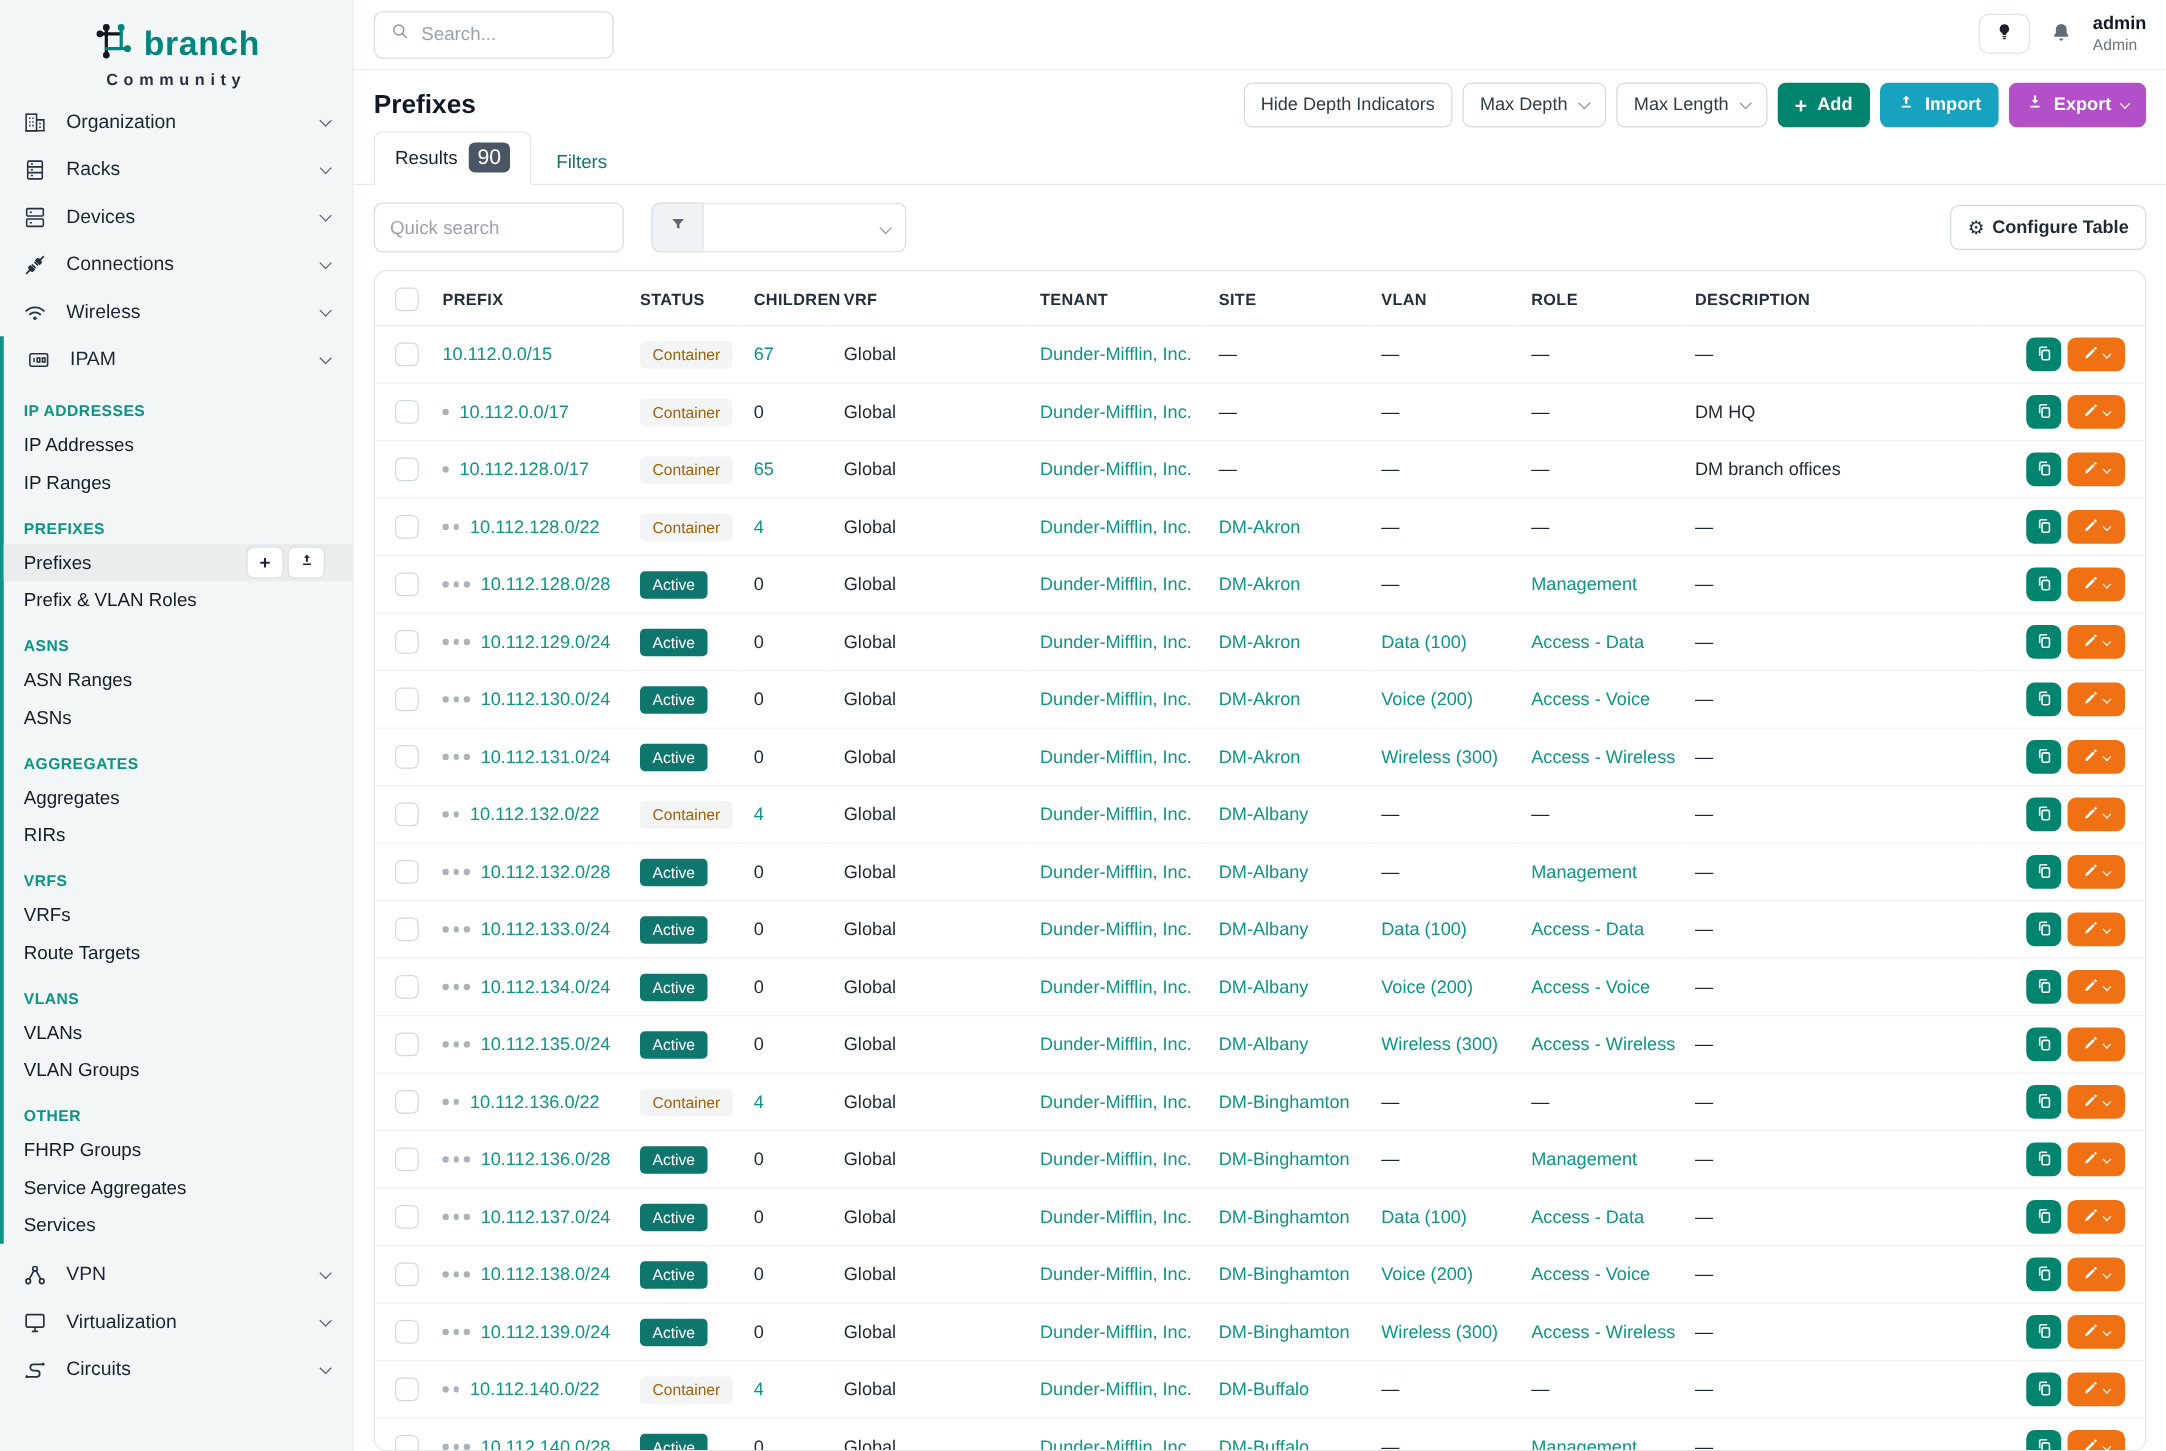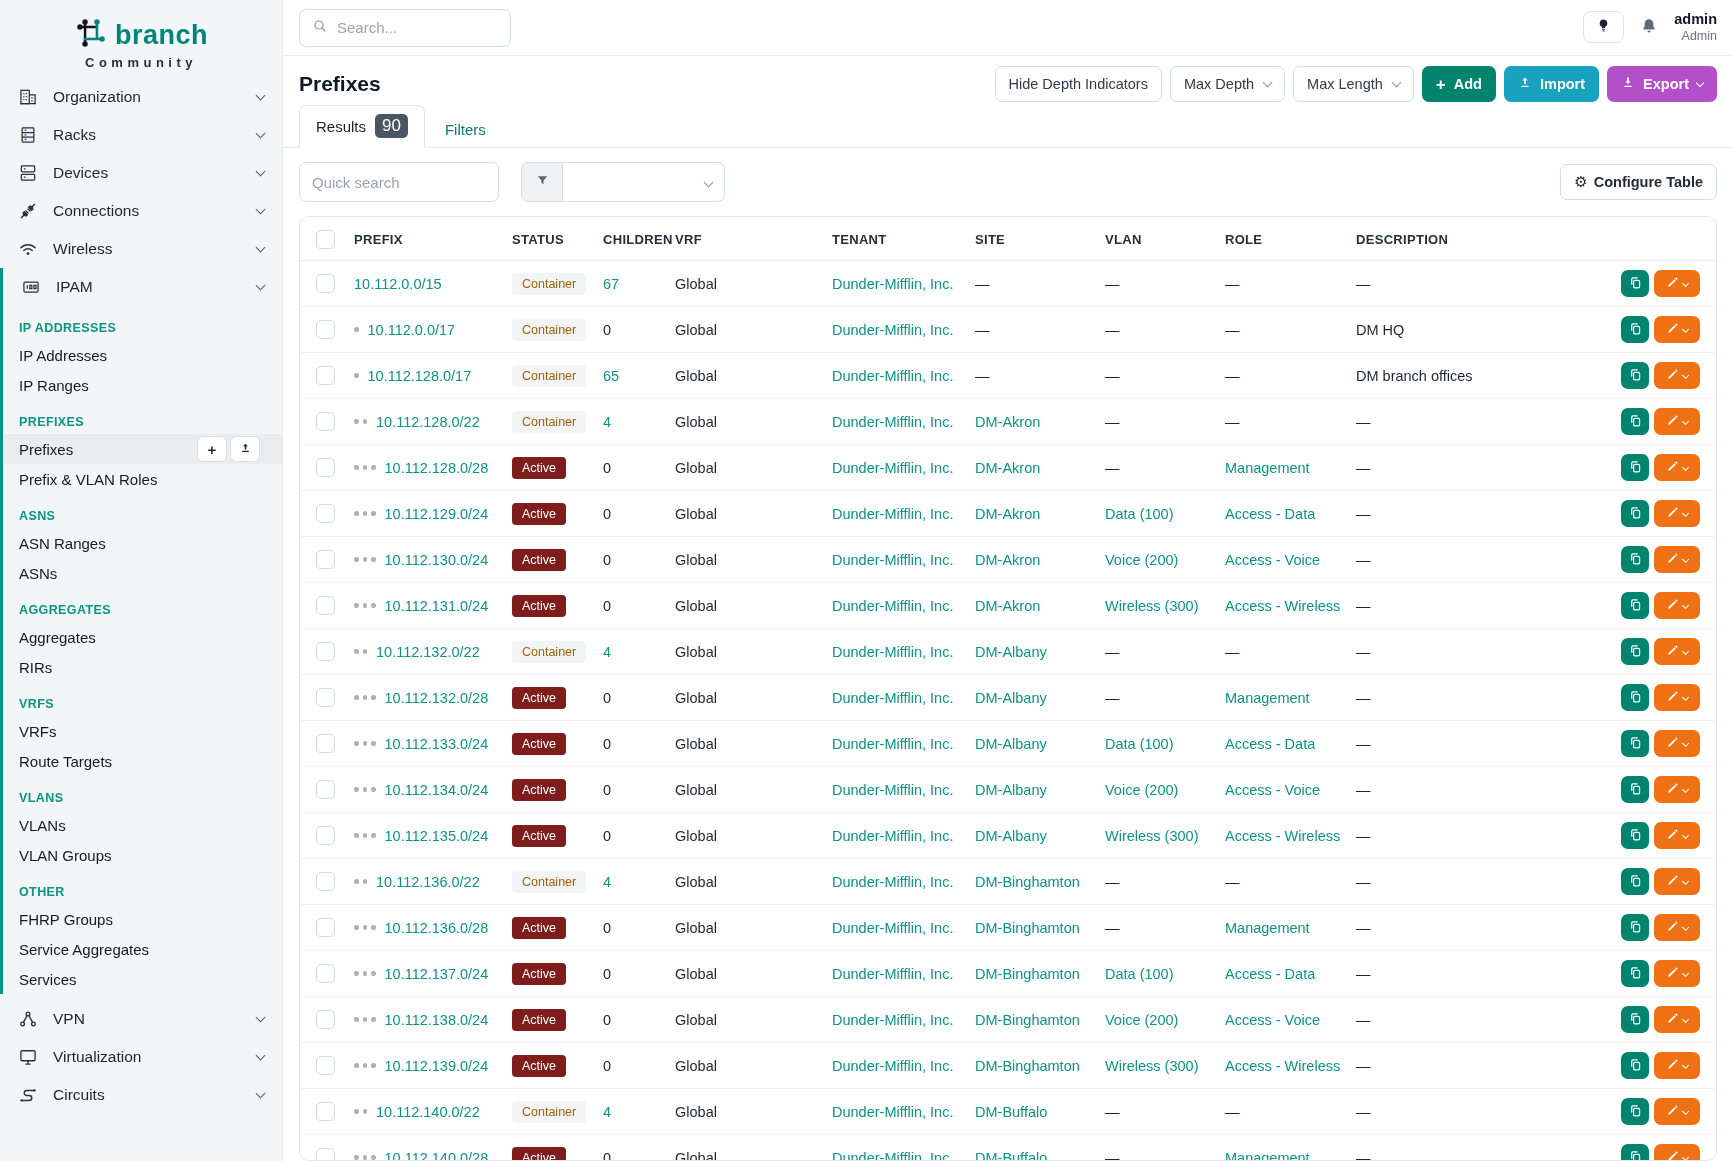--- a/index.html
+++ b/index.html
@@ -44,30 +44,30 @@
   .mini-btn {
     width:30px; height:26px; background:#fff; border:1px solid #d8dee2; border-radius:6px;
     display:flex; align-items:center; justify-content:center; cursor:pointer;
     font-weight:bold; font-size:15px; color:#1d2733;
   }
   .sidebar-bottom { margin-top:6px; }
   
   .main { flex:1; display:flex; flex-direction:column; min-width:0; background:#fff; }
   .topbar { height:56px; border-bottom:1px solid #e9ebee; display:flex; align-items:center; padding:0 16px; }
   .search-box {
-    width:212px; height:38px; border:1px solid #d8dee4; border-radius:7px;
+    width:192px; height:38px; border:1px solid #d8dee4; border-radius:7px;
     display:flex; align-items:center; gap:9px; padding:0 12px; background:#fff;
   }
   .search-box input { border:none; outline:none; width:100%; font-size:15px; color:#333; background:transparent; font-family:inherit; }
   .search-box input::placeholder, .quick-search::placeholder { color:#9aa3ad; }
   .topbar-right { margin-left:auto; display:flex; align-items:center; gap:15px; }
   .bulb-btn { width:41px; height:32px; border:1px solid #dfe3e8; border-radius:8px; background:#fff;
     display:flex; align-items:center; justify-content:center; cursor:pointer; }
   .bell-btn { background:none; border:none; cursor:pointer; display:flex; }
-  .user-block { text-align:right; line-height:1.2; }
+  .user-block { line-height:1.2; }
   .user-name { font-weight:bold; font-size:14.5px; color:#111827; }
   .user-role { font-size:12.5px; color:#6b7280; }
   
   .page-head { display:flex; align-items:center; padding:10px 16px 8px; }
   .page-title { font-size:21px; font-weight:bold; color:#0f1a26; }
   .head-actions { margin-left:auto; display:flex; gap:8px; align-items:center; }
   .btn {
     height:36px; border-radius:7px; font-size:14.5px; display:inline-flex; align-items:center; gap:8px;
     padding:0 13px; border:1px solid transparent; background:#fff; cursor:pointer; font-family:inherit; color:#fff;
   }
@@ -109,21 +109,21 @@
   td { padding:0 10px; height:45px; border-bottom:1px solid #eef1f3; font-size:14.5px; color:#1d2733;
     vertical-align:middle; white-space:nowrap; overflow:hidden; }
   .cell-link { color:#0c9485; text-decoration:none; cursor:pointer; }
   .checkbox { width:19px; height:19px; border:1px solid #d3d9df; border-radius:5px; background:#fff; cursor:pointer; }
   .check-cell { padding-left:16px; }
   .dots { display:inline-flex; gap:4px; margin-right:9px; align-items:center; }
   .dot { width:4.5px; height:4.5px; border-radius:50%; background:#aab2ba; }
   .prefix-cell { display:flex; align-items:center; height:45px; }
   .badge { font-size:12.5px; padding:4px 10px; border-radius:4px; display:inline-block; }
   .badge-container { background:#f2f4f6; color:#a16207; }
-  .badge-active { background:#7f1d1d; color:#fff; }
+  .badge-active { background:#0f766e; color:#fff; }
   .actions { display:flex; gap:5px; justify-content:flex-end; padding-right:6px; }
   .act-btn { height:27px; border-radius:7px; display:flex; align-items:center; justify-content:center; border:none; cursor:pointer; }
   .act-copy { width:28px; background:#00846d; }
   .act-edit { width:46px; background:#f07113; gap:4px; }
   .act-edit .chev { border-color:#fff; width:5px; height:5px; margin:0; }
 </style>
 </head>
 <body>
 
 <aside class="sidebar">

